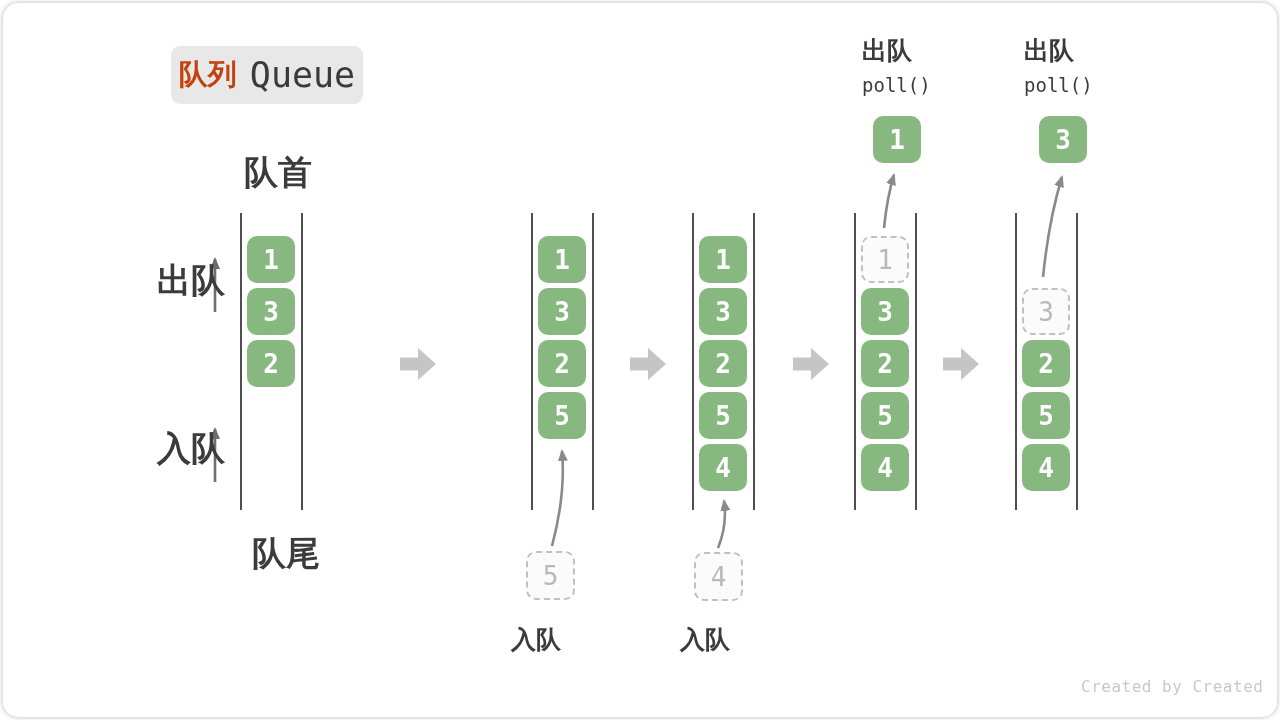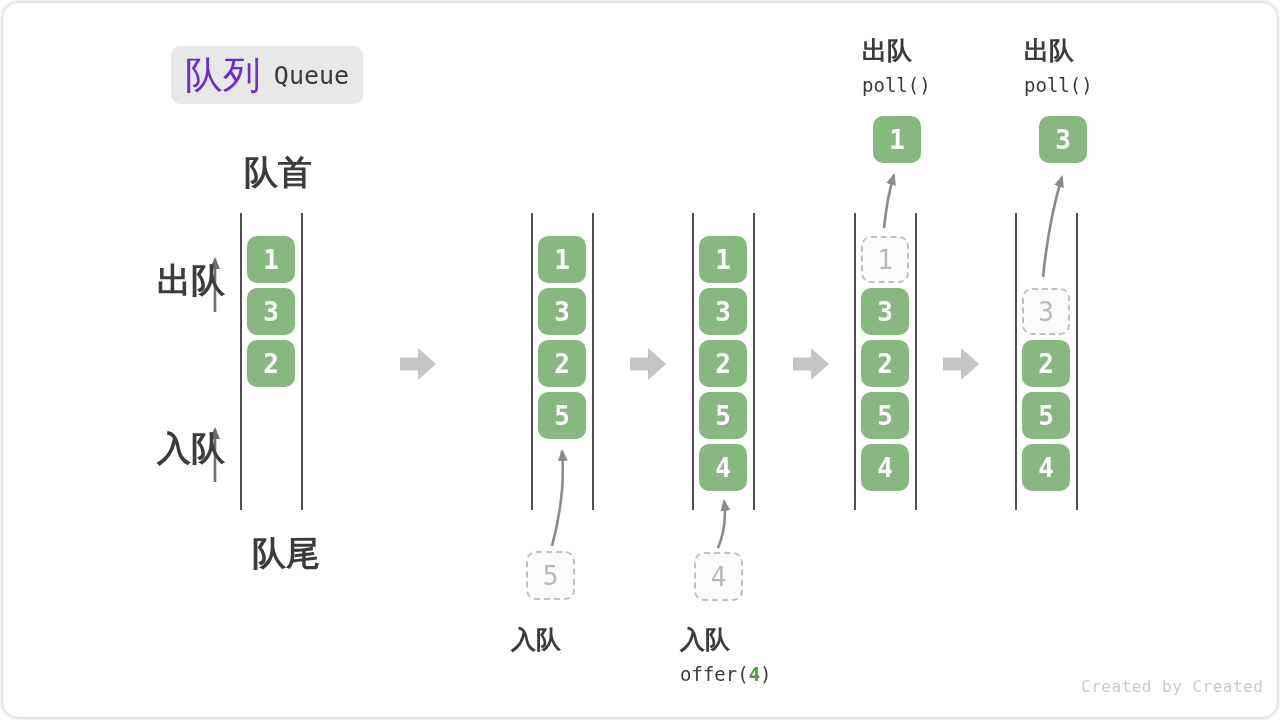--- a/index.html
+++ b/index.html
@@ -8,22 +8,22 @@
     background:#fff;border-radius:15px;
     box-shadow:0 0 5px rgba(0,0,0,.30);
     font-family:"Liberation Sans",sans-serif;
   }
   .overlay{position:absolute;left:0;top:0;width:1274px;height:714px;pointer-events:none;}
   .badge{
     position:absolute;left:168px;top:43px;width:192px;height:58px;
     background:var(--badge-bg,#e8e8e8);border-radius:9px;
     display:flex;align-items:center;justify-content:center;gap:13px;
   }
-  .badge .zh{font-weight:normal;font-size:38px;color:#6d28d9;}
-  .badge .en{font-family:"DejaVu Sans Mono",monospace;font-size:25px;color:#3a3a3a;}
+  .badge .zh{font-weight:bold;font-size:29px;color:#c2410c;}
+  .badge .en{font-family:"DejaVu Sans Mono",monospace;font-size:35px;color:#3a3a3a;}
   .zh-label{
     position:absolute;font-weight:bold;font-size:34px;line-height:28px;
     color:var(--text-dark,#3b3b3b);white-space:nowrap;
   }
   .wall{position:absolute;top:210px;height:297px;width:1.5px;background:var(--wall,#4f4f4f);}
   .cell{
     position:absolute;width:48px;height:47px;border-radius:10px;box-sizing:border-box;
     display:flex;align-items:center;justify-content:center;
     font-family:"DejaVu Sans Mono",monospace;font-size:26px;font-weight:bold;
   }
@@ -125,21 +125,20 @@
   <div class="cell green" style="left:1019px;top:337px;">2</div>
   <div class="cell green" style="left:1019px;top:389px;">5</div>
   <div class="cell green" style="left:1019px;top:441px;">4</div>
   <div class="cell green" style="left:1036px;top:113px;">3</div>
 
   <div class="op-label" style="left:508px;top:619px;">
     <span class="zh">入队</span>
   </div>
   <div class="op-label" style="left:677px;top:619px;">
     <span class="zh">入队</span>
-    <span class="code"><span>offer(</span><span class="arg">4</span><span>)</span></span>
   </div>
   <div class="op-label" style="left:859px;top:30px;">
     <span class="zh">出队</span>
     <span class="code">poll()</span>
   </div>
   <div class="op-label" style="left:1021px;top:30px;">
     <span class="zh">出队</span>
     <span class="code">poll()</span>
   </div>
 

